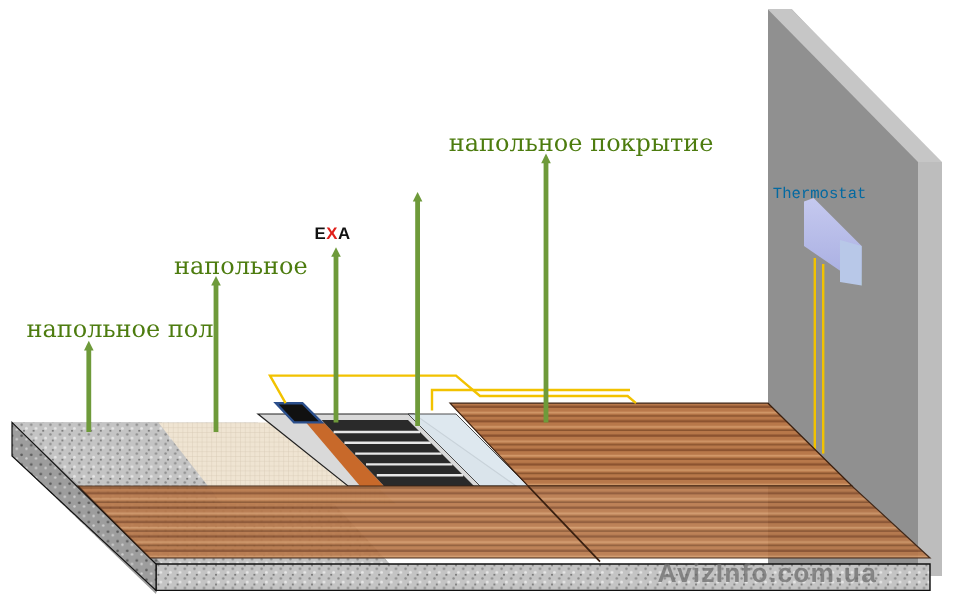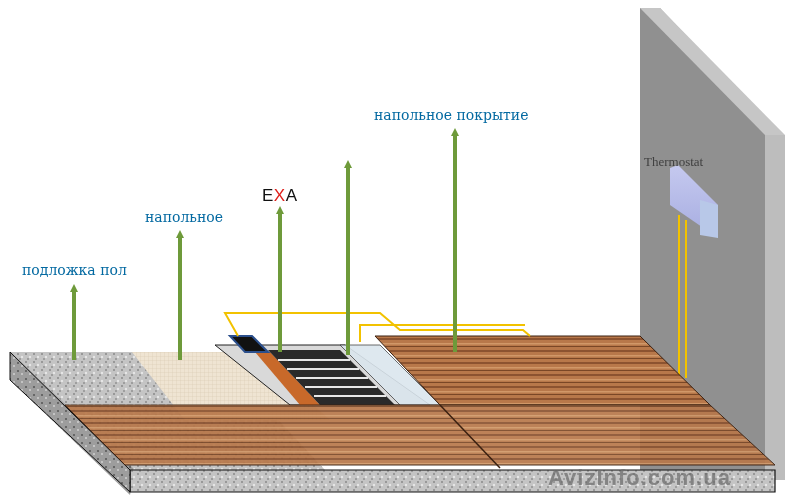--- a/index.html
+++ b/index.html
@@ -1,38 +1,38 @@
 <!DOCTYPE html>
 <html><head>
 <meta charset="utf-8">
 <style>
   html, body { margin: 0; padding: 0; background: #ffffff; }
   body { width: 800px; height: 495px; overflow: hidden; position: relative; }
   .stage { position: absolute; left: 0; top: 0; width: 800px; height: 495px; }
   .label {
     position: absolute;
     font-family: "DejaVu Serif", "Liberation Serif", serif;
-    font-size: 14px;
-    color: #0369a1;
+    font-size: 20px;
+    color: #4d7c0f;
     white-space: nowrap;
   }
   .brand {
     position: absolute;
     font-family: "Liberation Sans", "DejaVu Sans", sans-serif;
-    font-size: 17px;
-    font-weight: normal;
+    font-size: 14px;
+    font-weight: bold;
     letter-spacing: 0.5px;
     color: #111;
   }
   .brand .x { color: #e0201b; }
   .thermo-label {
     position: absolute;
-    font-family: Liberation Serif, serif;
+    font-family: Liberation Mono, monospace;
     font-size: 13px;
-    color: #404040;
+    color: #0369a1;
   }
   .watermark {
     position: absolute;
     font-family: "Liberation Sans", "DejaVu Sans", sans-serif;
     font-size: 22px;
     font-weight: bold;
     color: rgba(110,110,110,0.75);
     letter-spacing: 1px;
   }
 </style>
@@ -128,19 +128,19 @@
   </g>
   <g fill="#6e9a3a">
     <polygon points="70,292 74,284 78,292"></polygon>
     <polygon points="176,238 180,230 184,238"></polygon>
     <polygon points="276,214 280,206 284,214"></polygon>
     <polygon points="344,168 348,160 352,168"></polygon>
     <polygon points="451,136 455,128 459,136"></polygon>
   </g>
 </svg>
 
-<div class="label" style="left:22px;top:262px;">подложка пол</div>
+<div class="label" style="left:22px;top:262px;">напольное пол</div>
 <div class="label" style="left:145px;top:209px;">напольное</div>
 <div class="brand" style="left:262px;top:186px;"><span>E</span><span class="x">X</span><span>A</span></div>
 <div class="label" style="left:374px;top:107px;">напольное покрытие</div>
 <div class="thermo-label" style="left:644px;top:154px;">Thermostat</div>
 <div class="watermark" style="left:548px;top:465px;">AvizInfo.com.ua</div>
 </div>
 
 </body></html>

